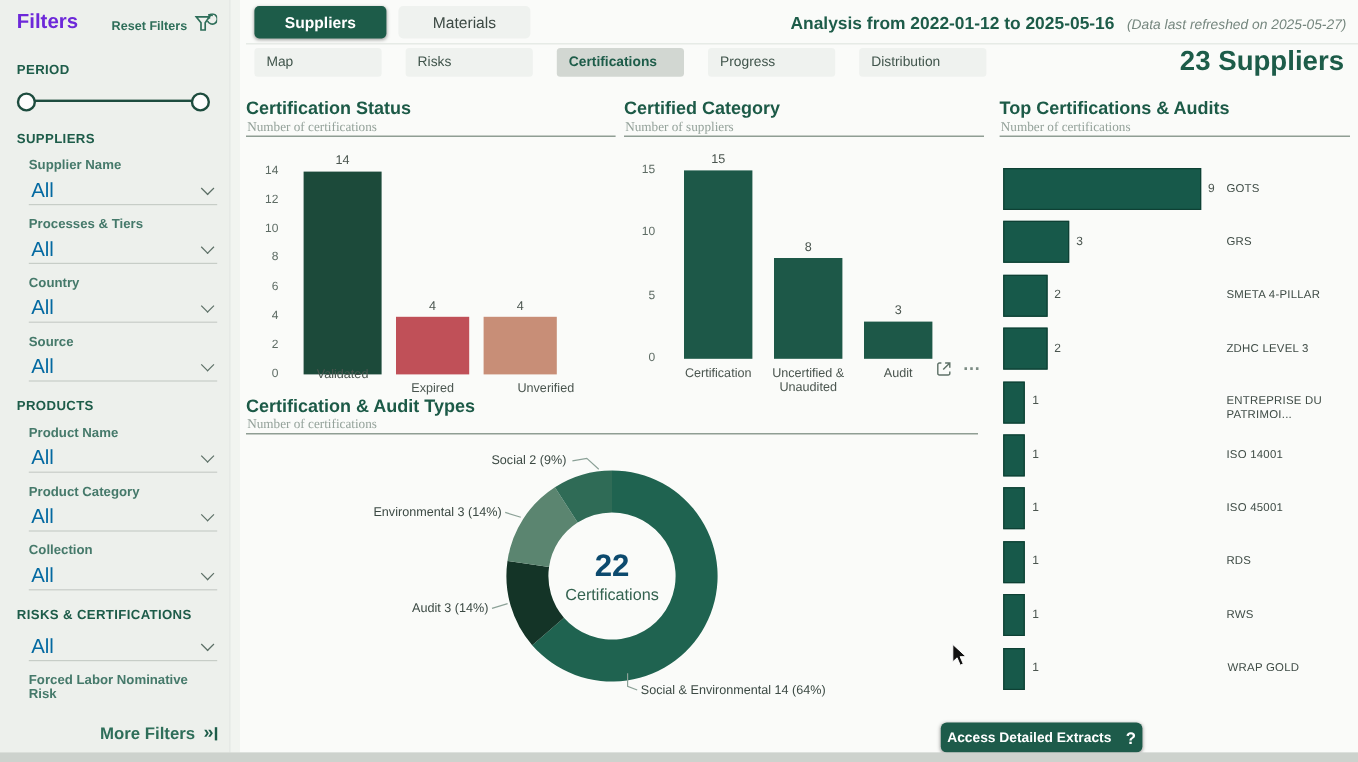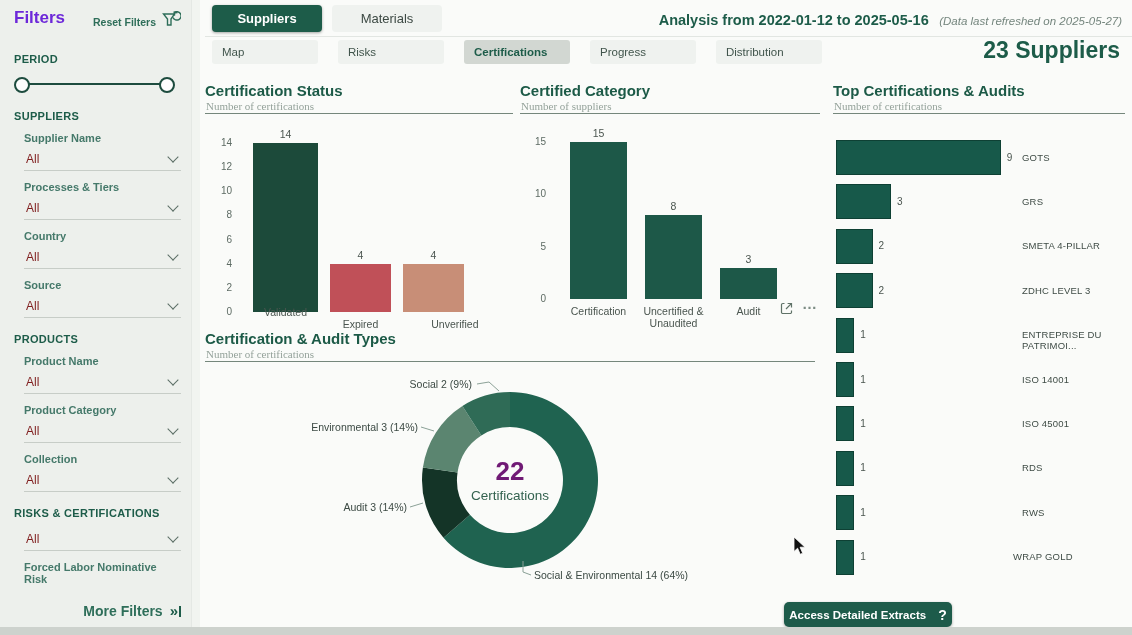--- a/index.html
+++ b/index.html
@@ -29,21 +29,21 @@
   .cal{width:8px;height:7px;border:1px solid #6b7a72;border-top:3px solid #6b7a72;border-radius:1px;}
   .sliderow{position:relative;height:20px;margin-top:9px;}
   .slid-track{position:absolute;left:6px;right:12px;top:8px;height:2px;background:#1d4c3e;}
   .slid-h{position:absolute;top:2px;width:12px;height:12px;border:2px solid #1d4c3e;border-radius:50%;background:#fdfdfd;}
   .fgroup{margin-bottom:10px;padding-left:10px;}
   .flabel{font-size:11px;font-weight:bold;color:#45796a;margin-bottom:5px;}
   .fselect{
     display:flex;justify-content:space-between;align-items:center;height:19px;
     border-bottom:1px solid #c7cdc7;padding:0 4px 2px 2px;cursor:pointer;
   }
-  .fval{font-size:12px;color:#7f1d1d;}
+  .fval{font-size:17px;color:#0369a1;}
   .chev{width:7px;height:7px;border-right:1.6px solid #5c6f66;border-bottom:1.6px solid #5c6f66;transform:rotate(45deg);margin-top:-4px;}
   .morefilters{position:absolute;right:10px;bottom:8px;display:flex;align-items:center;gap:7px;cursor:pointer;}
   .mf-lbl{font-size:14px;font-weight:bold;color:#2e6e59;}
   .mf-ic{font-size:15px;font-weight:bold;color:#1d5c49;line-height:12px;display:flex;align-items:center;}
   .mf-bar{display:inline-block;width:2px;height:11px;background:#1d5c49;margin-left:1px;}
   
   .main{position:absolute;left:200px;top:0;width:932px;height:627px;background:#fafbf9;}
   .mtabs{position:absolute;left:12px;top:5px;display:flex;gap:10px;}
   .mtab{
     width:110px;height:27px;line-height:27px;text-align:center;font-size:13px;
@@ -71,21 +71,21 @@
   .bar{position:absolute;cursor:pointer;}
   .vlabel{position:absolute;width:40px;text-align:center;font-size:10.5px;color:#4a554f;}
   .clabel{position:absolute;width:90px;text-align:center;font-size:10.5px;color:#4a554f;line-height:12px;}
   .hbarx{position:absolute;background:#17594a;border:1px solid #0e4034;box-sizing:border-box;cursor:pointer;}
   .hval{position:absolute;font-size:10px;color:#4a554f;}
   .hcat{position:absolute;font-size:9.5px;color:#3f4c46;letter-spacing:.2px;}
   .icon-expand{position:absolute;left:260px;top:219px;cursor:pointer;}
   .icon-more{position:absolute;left:282px;top:213px;font-size:15px;font-weight:bold;color:#7c8c84;cursor:pointer;letter-spacing:1px;}
   
   .dlabel{position:absolute;font-size:10.5px;color:#3c4a44;white-space:nowrap;}
-  .dcenter-v{position:absolute;left:245px;top:126px;width:120px;text-align:center;font-size:26px;font-weight:bold;color:#701a75;}
+  .dcenter-v{position:absolute;left:245px;top:126px;width:120px;text-align:center;font-size:26px;font-weight:bold;color:#0c4a6e;}
   .dcenter-l{position:absolute;left:245px;top:158px;width:120px;text-align:center;font-size:13.5px;color:#33624f;}
   
   .extract-btn{
     position:absolute;left:584px;top:602px;width:168px;height:25px;border-radius:5px;
     background:#1d5b4a;color:#fff;display:flex;align-items:center;justify-content:center;gap:12px;
     box-shadow:0 1px 3px rgba(0,0,0,.35);cursor:pointer;
   }
   .extract-lbl{font-size:11.5px;font-weight:bold;}
   .extract-q{font-size:14px;font-weight:bold;}
   .bottomstrip{position:absolute;left:0;top:627px;width:1132px;height:8px;background:#cdd2cd;}
@@ -293,21 +293,21 @@
         <div class="hval" style="left: 27.3px; top: 335.9px;">1</div>
         <div class="hcat" style="left: 189px; top: 335.9px;">ISO 45001</div>
         <div class="hbarx" style="left: 3px; top: 368.8px; width: 18.3px; height: 35px;"></div>
         <div class="hval" style="left: 27.3px; top: 380.3px;">1</div>
         <div class="hcat" style="left: 189px; top: 380.3px;">RDS</div>
         <div class="hbarx" style="left: 3px; top: 413.2px; width: 18.3px; height: 35px;"></div>
         <div class="hval" style="left: 27.3px; top: 424.7px;">1</div>
         <div class="hcat" style="left: 189px; top: 424.7px;">RWS</div>
         <div class="hbarx" style="left: 3px; top: 457.6px; width: 18.3px; height: 35px;"></div>
         <div class="hval" style="left: 27.3px; top: 469.1px;">1</div>
-        <div class="hcat" style="left: 180px; top: 469.1px; text-align: center;">WRAP GOLD</div>
+        <div class="hcat" style="left: 190px; top: 469.1px; text-align: center;">WRAP GOLD</div>
       </div>
   </div>
 
   <div class="panel" id="panel4" style="left:5px;top:330px;width:610px;height:252px;">
     <div class="ptitle">Certification &amp; Audit Types</div>
     <div class="psub">Number of certifications</div>
     <div class="phr"></div>
     <svg id="donut-svg" width="610" height="252" viewBox="0 0 610 252" style="position:absolute;left:0;top:0;">
         <path d="M305,62 A88,88 0 1 1 238.49403745682528,207.6277445871851 L264.94527255922435,184.7076188991001 A53,53 0 1 0 305,97 Z" fill="#1f6350"></path>
         <path d="M238.49403745682528,207.6277445871851 A88,88 0 0 1 217.89571311447793,137.47629423195093 L252.53946358031055,142.4573135715159 A53,53 0 0 0 264.94527255922435,184.7076188991001 Z" fill="#143427"></path>

